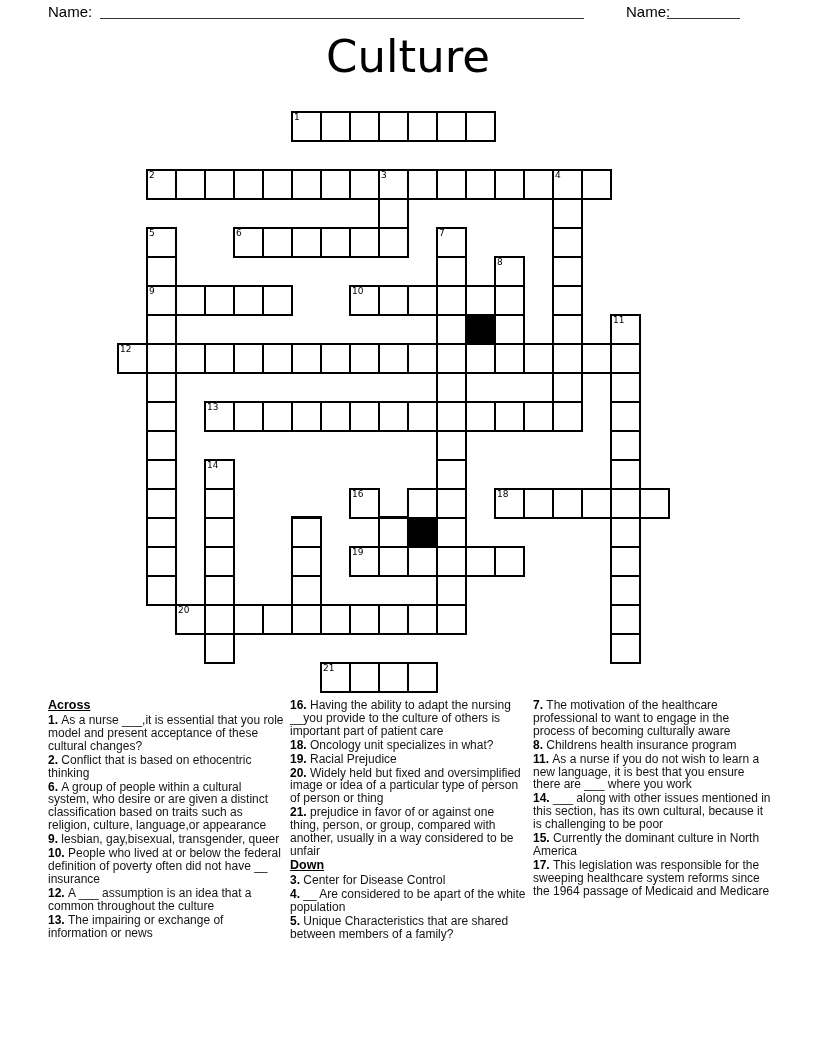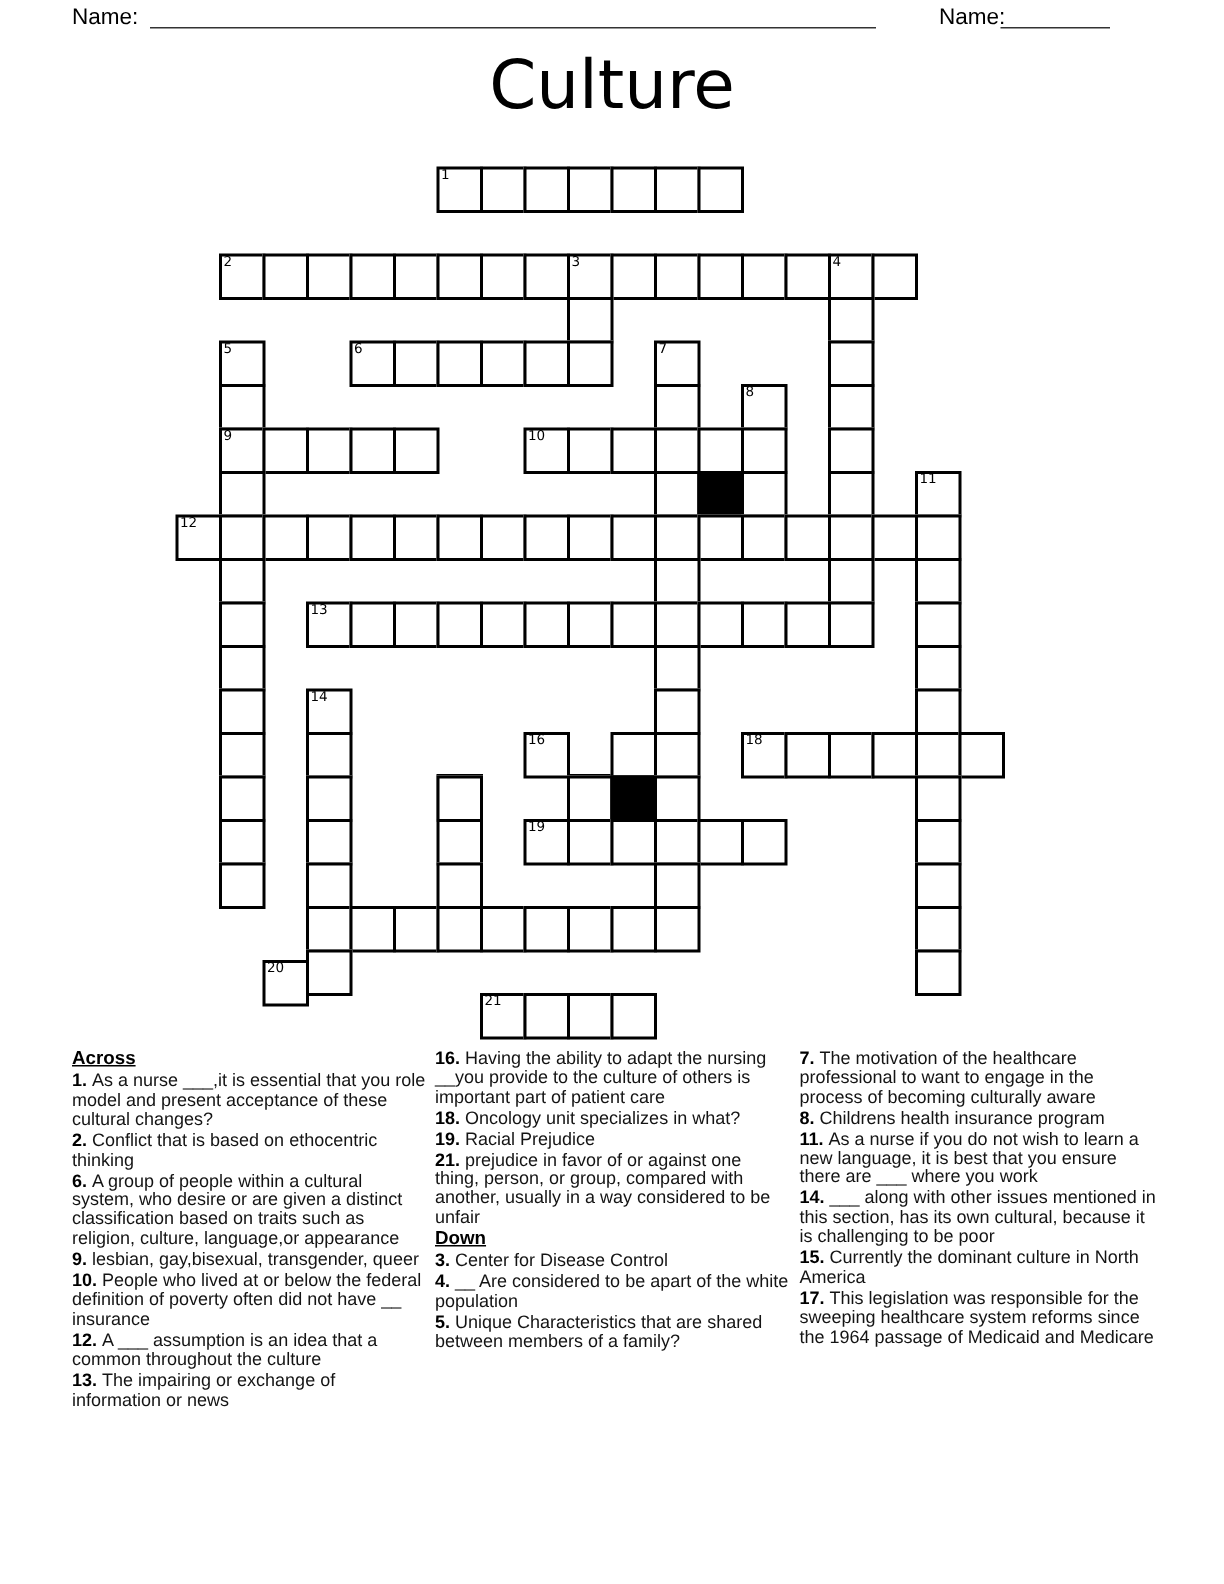--- a/index.html
+++ b/index.html
@@ -222,21 +222,21 @@
     <div class="cell" style="left: 407px; top: 546px;"></div>
     <div class="cell" style="left: 436px; top: 546px;"></div>
     <div class="cell" style="left: 465px; top: 546px;"></div>
     <div class="cell" style="left: 494px; top: 546px;"></div>
     <div class="cell" style="left: 610px; top: 546px;"></div>
     <div class="cell" style="left: 146px; top: 575px;"></div>
     <div class="cell" style="left: 204px; top: 575px;"></div>
     <div class="cell" style="left: 291px; top: 575px;"></div>
     <div class="cell" style="left: 436px; top: 575px;"></div>
     <div class="cell" style="left: 610px; top: 575px;"></div>
-    <div class="cell" style="left: 175px; top: 604px; margin-top: 36px;">
+    <div class="cell" style="left: 175px; top: 604px;">
       <span class="cellnum">20</span>
     </div>
     <div class="cell" style="left: 204px; top: 604px;"></div>
     <div class="cell" style="left: 233px; top: 604px;"></div>
     <div class="cell" style="left: 262px; top: 604px;"></div>
     <div class="cell" style="left: 291px; top: 604px;"></div>
     <div class="cell" style="left: 320px; top: 604px;"></div>
     <div class="cell" style="left: 349px; top: 604px;"></div>
     <div class="cell" style="left: 378px; top: 604px;"></div>
     <div class="cell" style="left: 407px; top: 604px;"></div>
@@ -260,20 +260,21 @@
       <div class="clue"><b>6. </b>A group of people within a cultural system, who desire or are given a distinct classification based on traits such as religion, culture, language,or appearance</div>
       <div class="clue"><b>9. </b>lesbian, gay,bisexual, transgender, queer</div>
       <div class="clue"><b>10. </b>People who lived at or below the federal definition of poverty often did not have __ insurance</div>
       <div class="clue"><b>12. </b>A ___ assumption is an idea that a common throughout the culture</div>
       <div class="clue"><b>13. </b>The impairing or exchange of information or news</div>
     </div>
   <div class="clue-col c2">
       <div class="clue"><b>16. </b>Having the ability to adapt the nursing __you provide to the culture of others is important part of patient care</div>
       <div class="clue"><b>18. </b>Oncology unit specializes in what?</div>
       <div class="clue"><b>19. </b>Racial Prejudice</div>
+      <div class="clue"><b>20. </b>Widely held but fixed and oversimplified image or idea of a particular type of person of person or thing</div>
       <div class="clue"><b>21. </b>prejudice in favor of or against one thing, person, or group, compared with another, usually in a way considered to be unfair</div>
       <div class="clue-header">Down</div>
       <div class="clue"><b>3. </b>Center for Disease Control</div>
       <div class="clue"><b>4. </b>__ Are considered to be apart of the white population</div>
       <div class="clue"><b>5. </b>Unique Characteristics that are shared between members of a family?</div>
     </div>
   <div class="clue-col c3">
       <div class="clue"><b>7. </b>The motivation of the healthcare professional to want to engage in the process of becoming culturally aware</div>
       <div class="clue"><b>8. </b>Childrens health insurance program</div>
       <div class="clue"><b>11. </b>As a nurse if you do not wish to learn a new language, it is best that you ensure there are ___ where you work</div>

